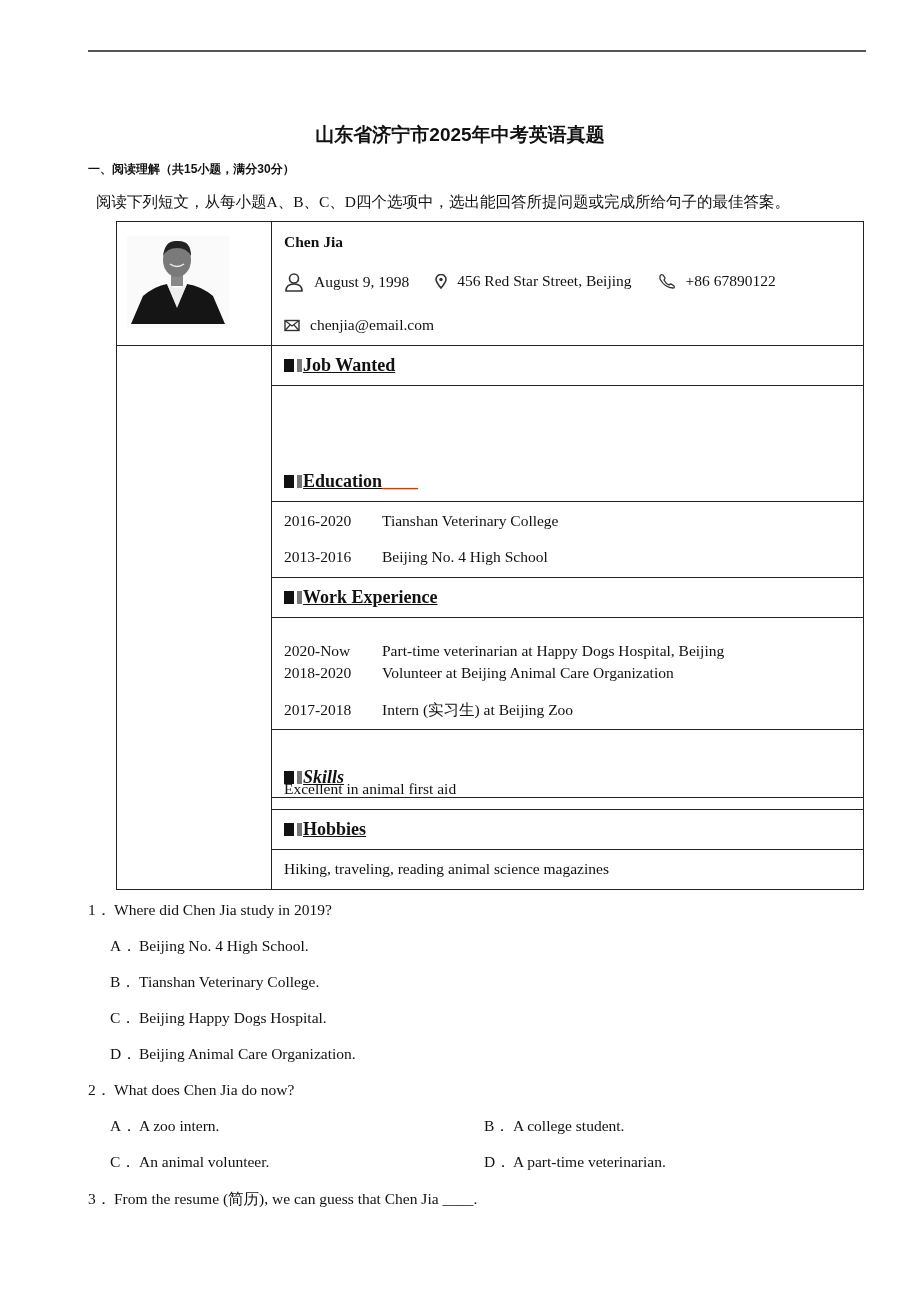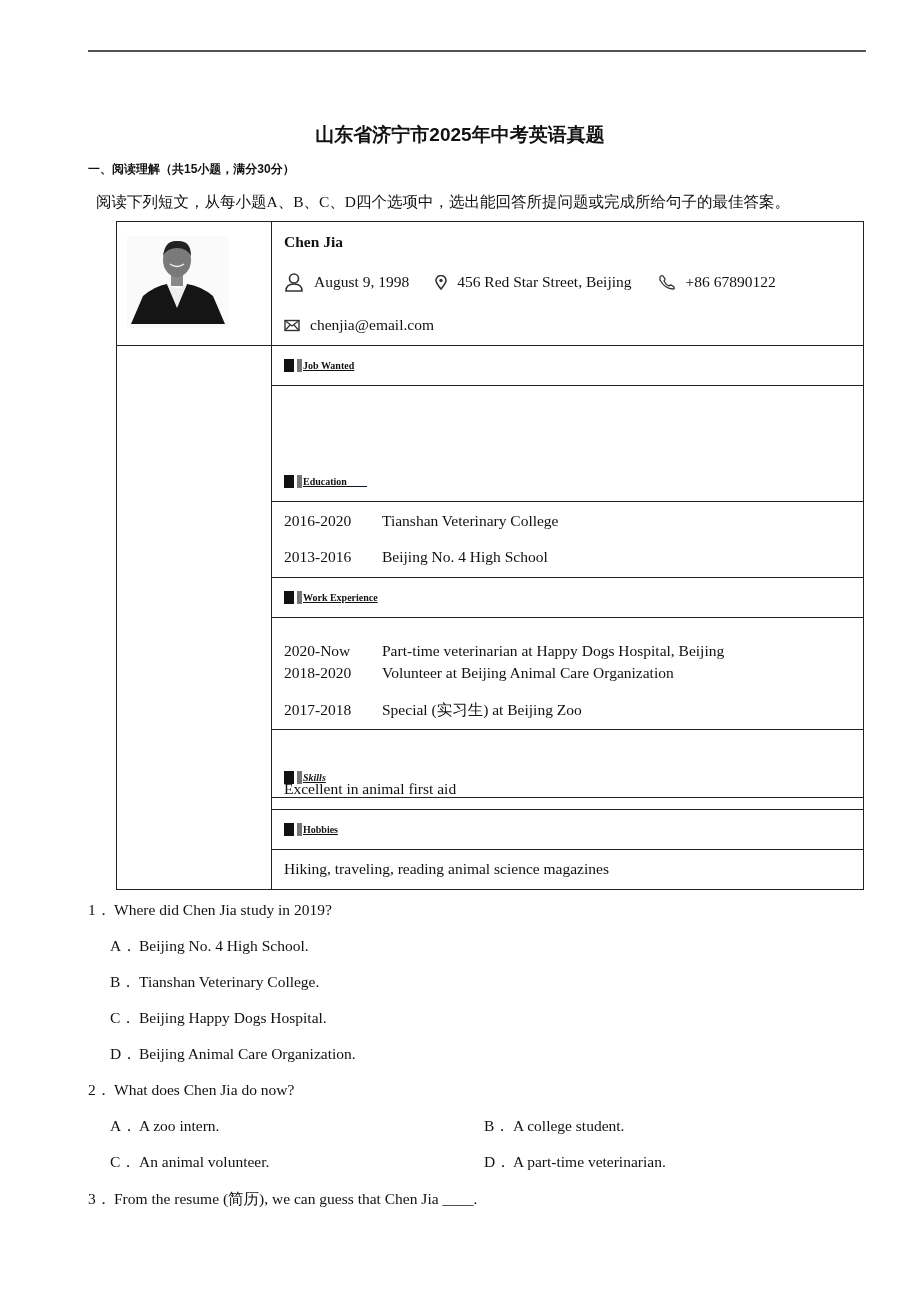--- a/index.html
+++ b/index.html
@@ -21,30 +21,30 @@
 
     .resume {
       position: absolute; left: 116px; top: 221px; width: 748px; height: 669px;
       border: 1.5px solid #222; box-sizing: border-box;
     }
     .photo-cell { position: absolute; left: 0; top: 0; width: 155px; height: 124px; border-right: 1.5px solid #222; border-bottom: 1.5px solid #222; box-sizing: border-box; }
     .left-blank { position: absolute; left: 0; top: 124px; width: 155px; bottom: 0; border-right: 1.5px solid #222; box-sizing: border-box; }
     .photo { position: absolute; left: 10px; top: 14px; width: 102px; height: 92px; }
     .header-cell { position: absolute; left: 155px; top: 0; right: 0; height: 124px; border-bottom: 1.5px solid #222; box-sizing: border-box; }
     .name { position: absolute; left: 12px; top: 11px; font-weight: bold; font-size: 15.5px; }
-    .info-row { position: absolute; left: 12px; font-size: 15.5px; display: flex; align-items: center; white-space: nowrap; }
+    .info-row { position: absolute; left: 12px; font-size: 15.5px; display: flex; align-items: flex-start; white-space: nowrap; }
     .info-row .item { display: inline-flex; align-items: center; margin-right: 26px; }
     .info-row svg { margin-right: 10px; }
     .row { position: absolute; left: 155px; right: 0; border-bottom: 1.5px solid #222; box-sizing: border-box; }
     .row:last-child { border-bottom: none; }
-    .sec-head { font-weight: bold; font-size: 10px; padding-left: 12px; display: flex; align-items: center; height: 100%; }
+    .sec-head { font-weight: bold; font-size: 18px; padding-left: 12px; display: flex; align-items: center; height: 100%; }
     .bar1 { display: inline-block; width: 10px; height: 13px; background: #111; margin-right: 3px; }
     .bar2 { display: inline-block; width: 5px; height: 13px; background: #777; margin-right: 1px; }
     .sec-title { text-decoration: underline; }
-    .sec-trail { text-decoration: underline; color: #0f172a; }
+    .sec-trail { text-decoration: underline; color: #c2410c; }
     .body-line { position: absolute; left: 12px; font-size: 15.5px; white-space: nowrap; }
     .yr { display: inline-block; width: 98px; }
 
     .question { position: absolute; left: 88px; font-size: 15.5px; white-space: nowrap; }
     .question .qn { display: inline-block; width: 26px; }
     .option { position: absolute; font-size: 15.5px; white-space: nowrap; }
     .option .ol { display: inline-block; width: 29px; }
   </style>
 </head>
 <body>
@@ -128,21 +128,21 @@
   <div class="row" style="top:356px;height:40px;">
     <div class="sec-head">
         <span class="bar1"></span>
         <span class="bar2"></span>
         <span class="sec-title">Work Experience</span>
       </div>
   </div>
   <div class="row" style="top:396px;height:112px;">
     <div class="body-line" style="top:24px;"><span class="yr">2020-Now</span><span>Part-time veterinarian at Happy Dogs Hospital, Beijing</span></div>
     <div class="body-line" style="top:46px;"><span class="yr">2018-2020</span><span>Volunteer at Beijing Animal Care Organization</span></div>
-    <div class="body-line" style="top:82px;"><span class="yr">2017-2018</span><span>Special (实习生) at Beijing Zoo</span></div>
+    <div class="body-line" style="top:82px;"><span class="yr">2017-2018</span><span>Intern (实习生) at Beijing Zoo</span></div>
   </div>
 
   <div class="row" style="top:536px;height:40px;font-style:italic;">
     <div class="sec-head">
         <span class="bar1"></span>
         <span class="bar2"></span>
         <span class="sec-title">Skills</span>
       </div>
   </div>
   <div class="row" style="top:548px;height:40px;">

